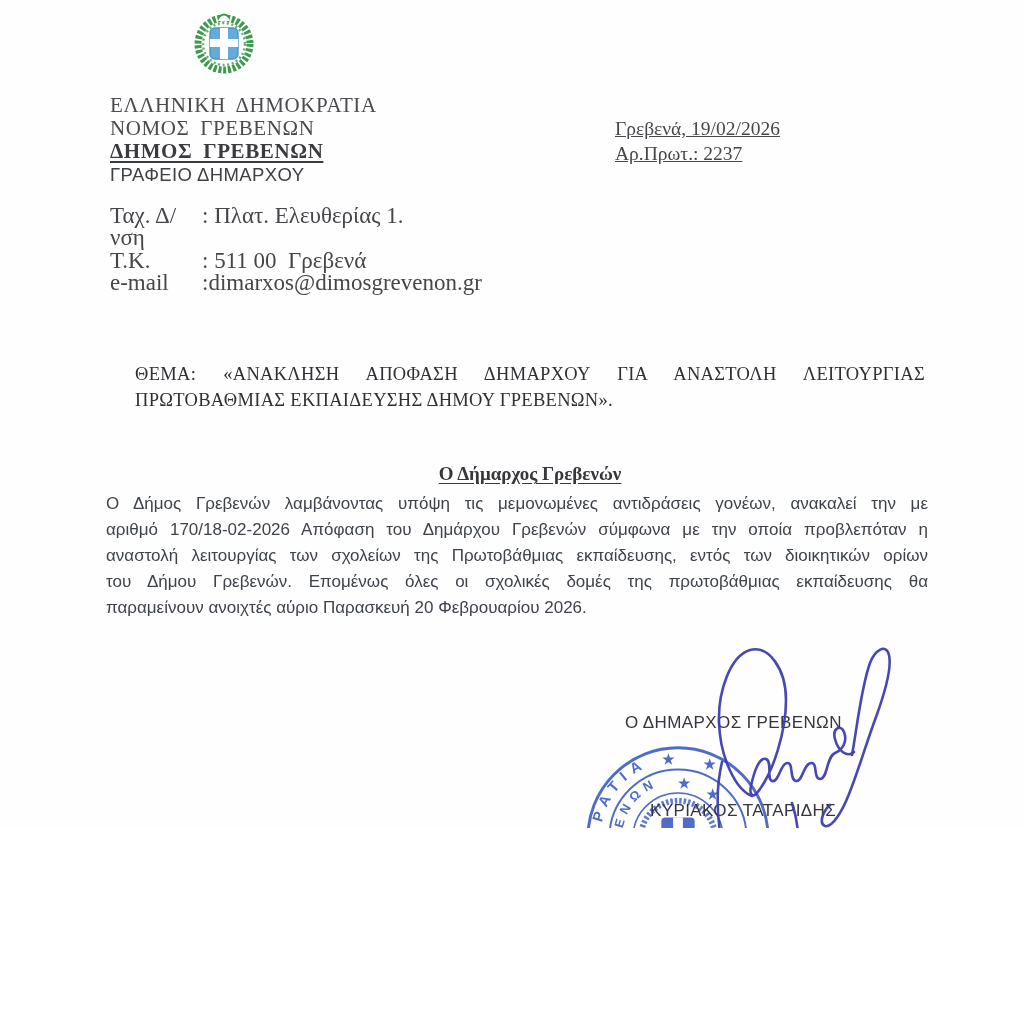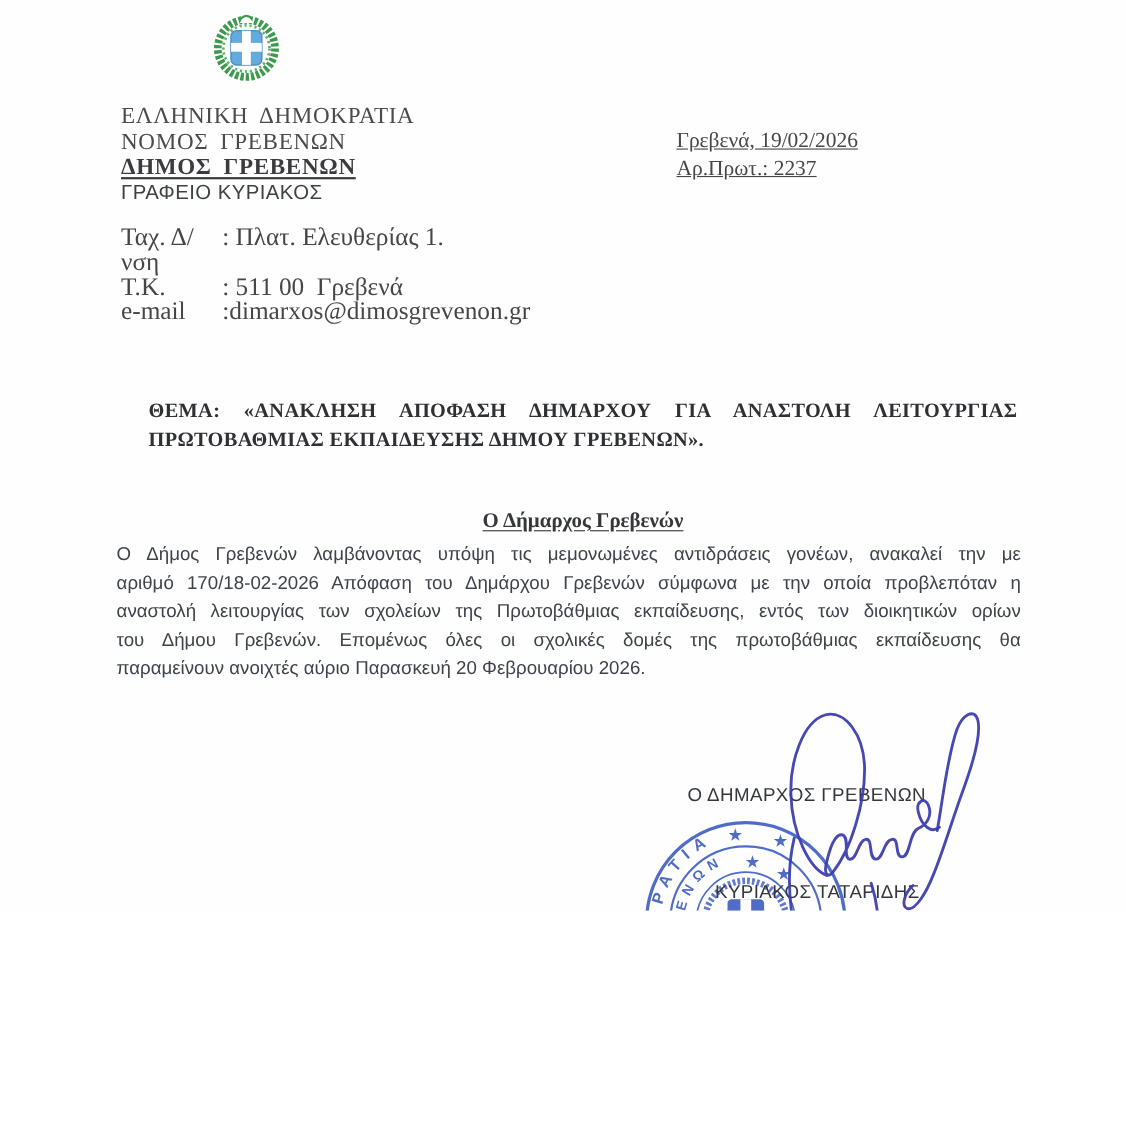--- a/index.html
+++ b/index.html
@@ -21,21 +21,21 @@
 
   .ref{position:absolute;left:615px;top:116px;color:#46474a;font-size:19.5px;line-height:25px;text-decoration:underline;}
 
   
   .contact{position:absolute;left:110px;top:205px;font-size:23px;color:#454649;}
   .c-row{display:flex;line-height:22.4px;}
   .c-label{width:92px;flex:0 0 92px;}
   .c-value{white-space:pre;}
 
   
-  .subject{position:absolute;left:135px;top:362px;width:790px;font-weight:bold;
+  .subject{position:absolute;left:135px;top:362px;width:790px;font-weight:normal;
            font-size:18.5px;line-height:25.5px;color:var(--text-black);letter-spacing:0.3px;}
   .subject .just{text-align:justify;text-align-last:justify;height:25.5px;overflow:hidden;}
 
   
   .heading{position:absolute;left:130px;top:463px;width:800px;text-align:center;
            font-weight:bold;font-size:19px;color:#35373b;}
   .heading span{text-decoration:underline;text-underline-offset:3px;margin-top:24px;}
   .body{position:absolute;left:106px;top:491px;width:822px;
         font-family:"Liberation Sans", sans-serif;font-size:17px;color:var(--text-dark);}
   .b-line{line-height:26px;height:26px;overflow:hidden;text-align:justify;text-align-last:justify;}
@@ -73,21 +73,21 @@
     <path d="M 33 11 Q 38 6 43 11" fill="none" stroke="var(--logo-green)" stroke-width="2"></path>
     <rect x="24" y="22" width="28" height="31" rx="5" fill="var(--shield-blue)" stroke="#4e93c4" stroke-width="1.4"></rect>
     <rect x="34" y="22" width="8" height="31" fill="#ffffff"></rect>
     <rect x="24" y="33" width="28" height="8" fill="#ffffff"></rect>
   </svg>
 
   <div class="hdr">
     <div class="hdr-line">ΕΛΛΗΝΙΚΗ  ΔΗΜΟΚΡΑΤΙΑ</div>
     <div class="hdr-line">ΝΟΜΟΣ ΓΡΕΒΕΝΩΝ</div>
     <div class="hdr-line hdr-muni">ΔΗΜΟΣ ΓΡΕΒΕΝΩΝ</div>
-    <div class="hdr-office">ΓΡΑΦΕΙΟ ΚΥΡΙΑΚΟΣ</div>
+    <div class="hdr-office">ΓΡΑΦΕΙΟ ΔΗΜΑΡΧΟΥ</div>
   </div>
 
   <div class="ref">
     <div>Γρεβενά, 19/02/2026</div>
     <div>Αρ.Πρωτ.: 2237</div>
   </div>
 
   <div class="contact">
     <div class="c-row">
       <span class="c-label">Ταχ. Δ/νση</span>

